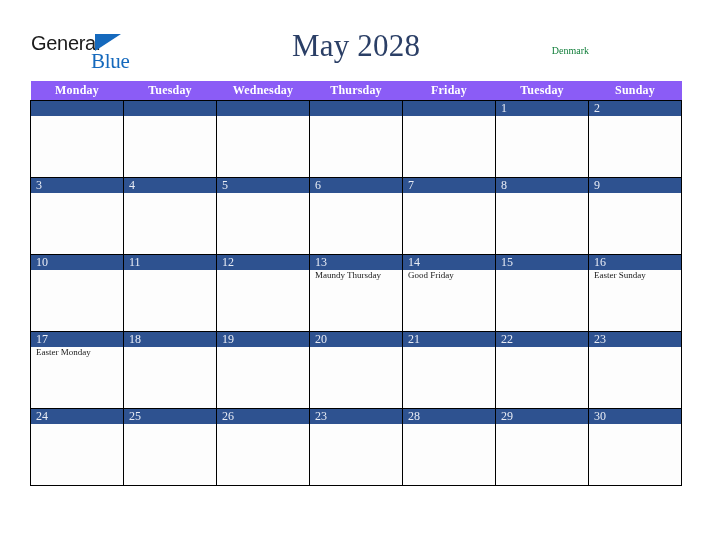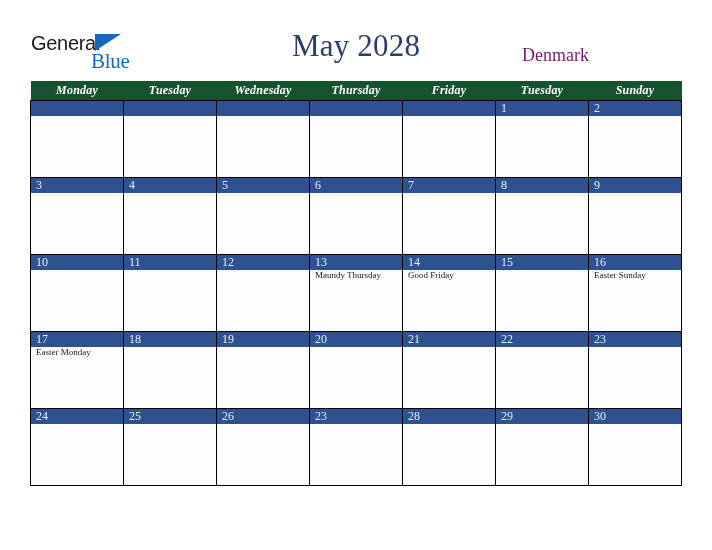--- a/index.html
+++ b/index.html
@@ -75,45 +75,44 @@
     font-family: "Liberation Serif", serif;
     font-size: 31px;
     color: #2b3f66;
     letter-spacing: 0.2px;
   }
   .country {
     position: absolute;
     right: 31px;
     top: 45px;
     font-family: "Liberation Serif", serif;
-    font-size: 18px;
-    color: #701a75;
+    font-size: 10px;
+    color: #15803d;
   }
 
   
   .calendar {
     position: absolute;
     left: 30px;
     top: 81px;
     width: 652px;
     border-collapse: collapse;
     table-layout: fixed;
   }
   .calendar th {
-    background: #14532d;
+    background: #8b5cf6;
     color: #ffffff;
     font-family: "Liberation Serif", serif;
     font-size: 12px;
     font-weight: bold;
     height: 19px;
     padding: 0;
     text-align: center;
     border: none;
     letter-spacing: 0.2px;
-    font-style: italic;
   }
   .calendar td {
     padding: 0;
     vertical-align: top;
     border-left: 1px solid #000000;
     border-right: 1px solid #000000;
     border-bottom: 1px solid #000000;
     background: #fdfdfd;
     height: 76px;
   }

